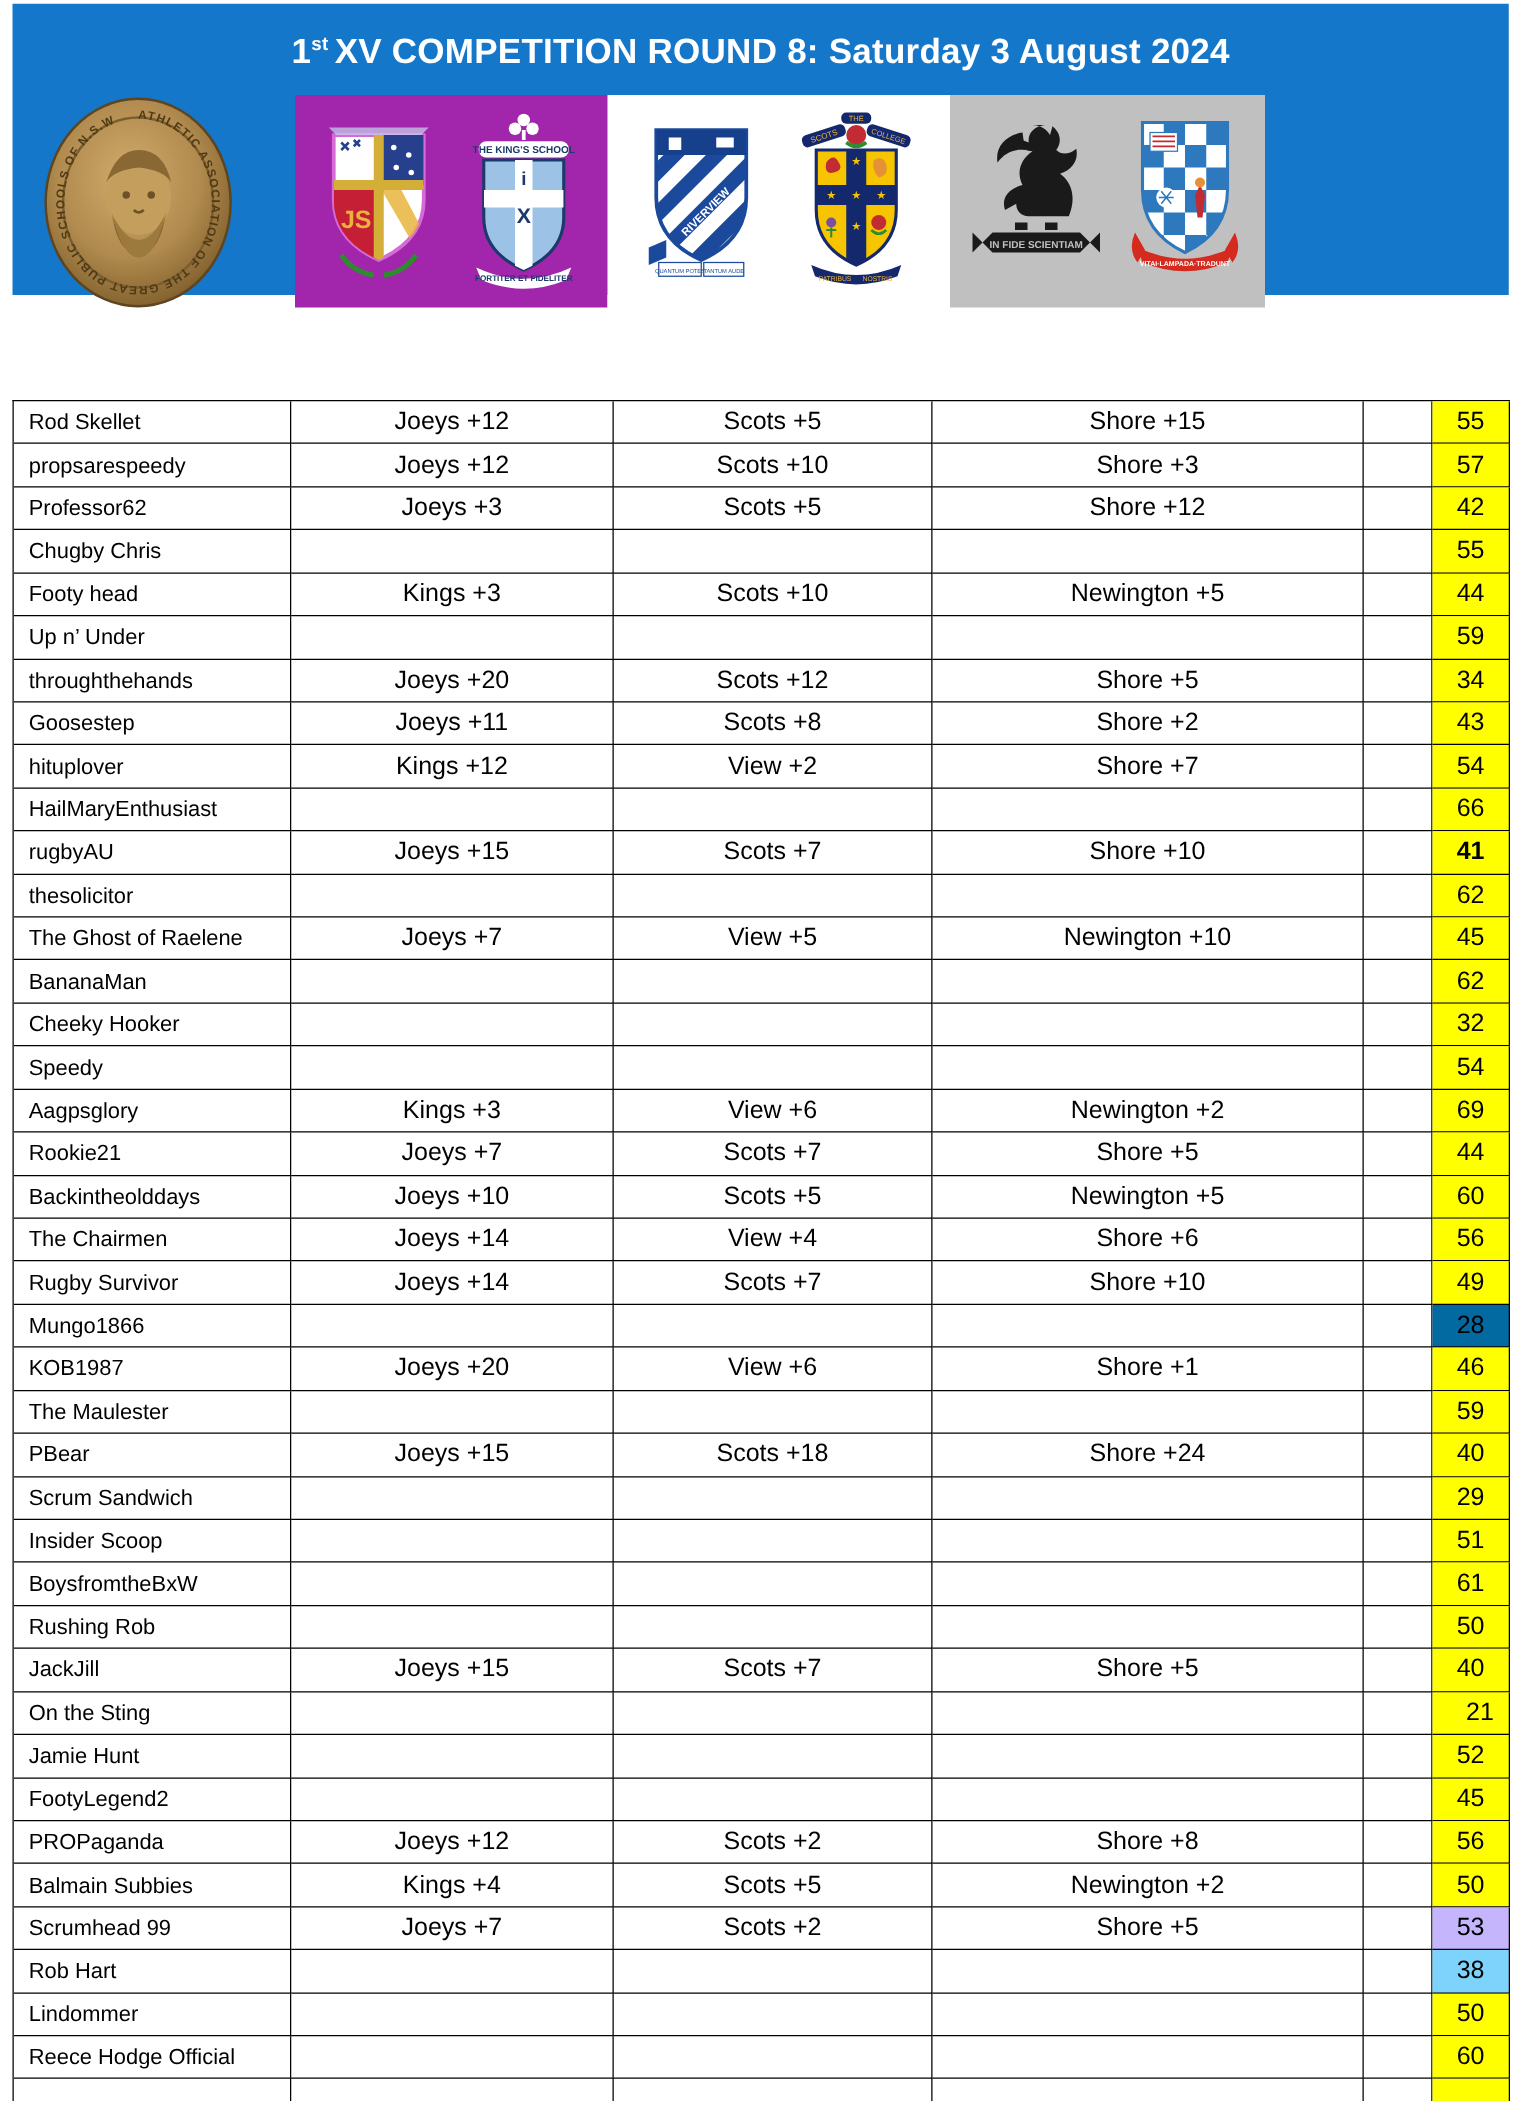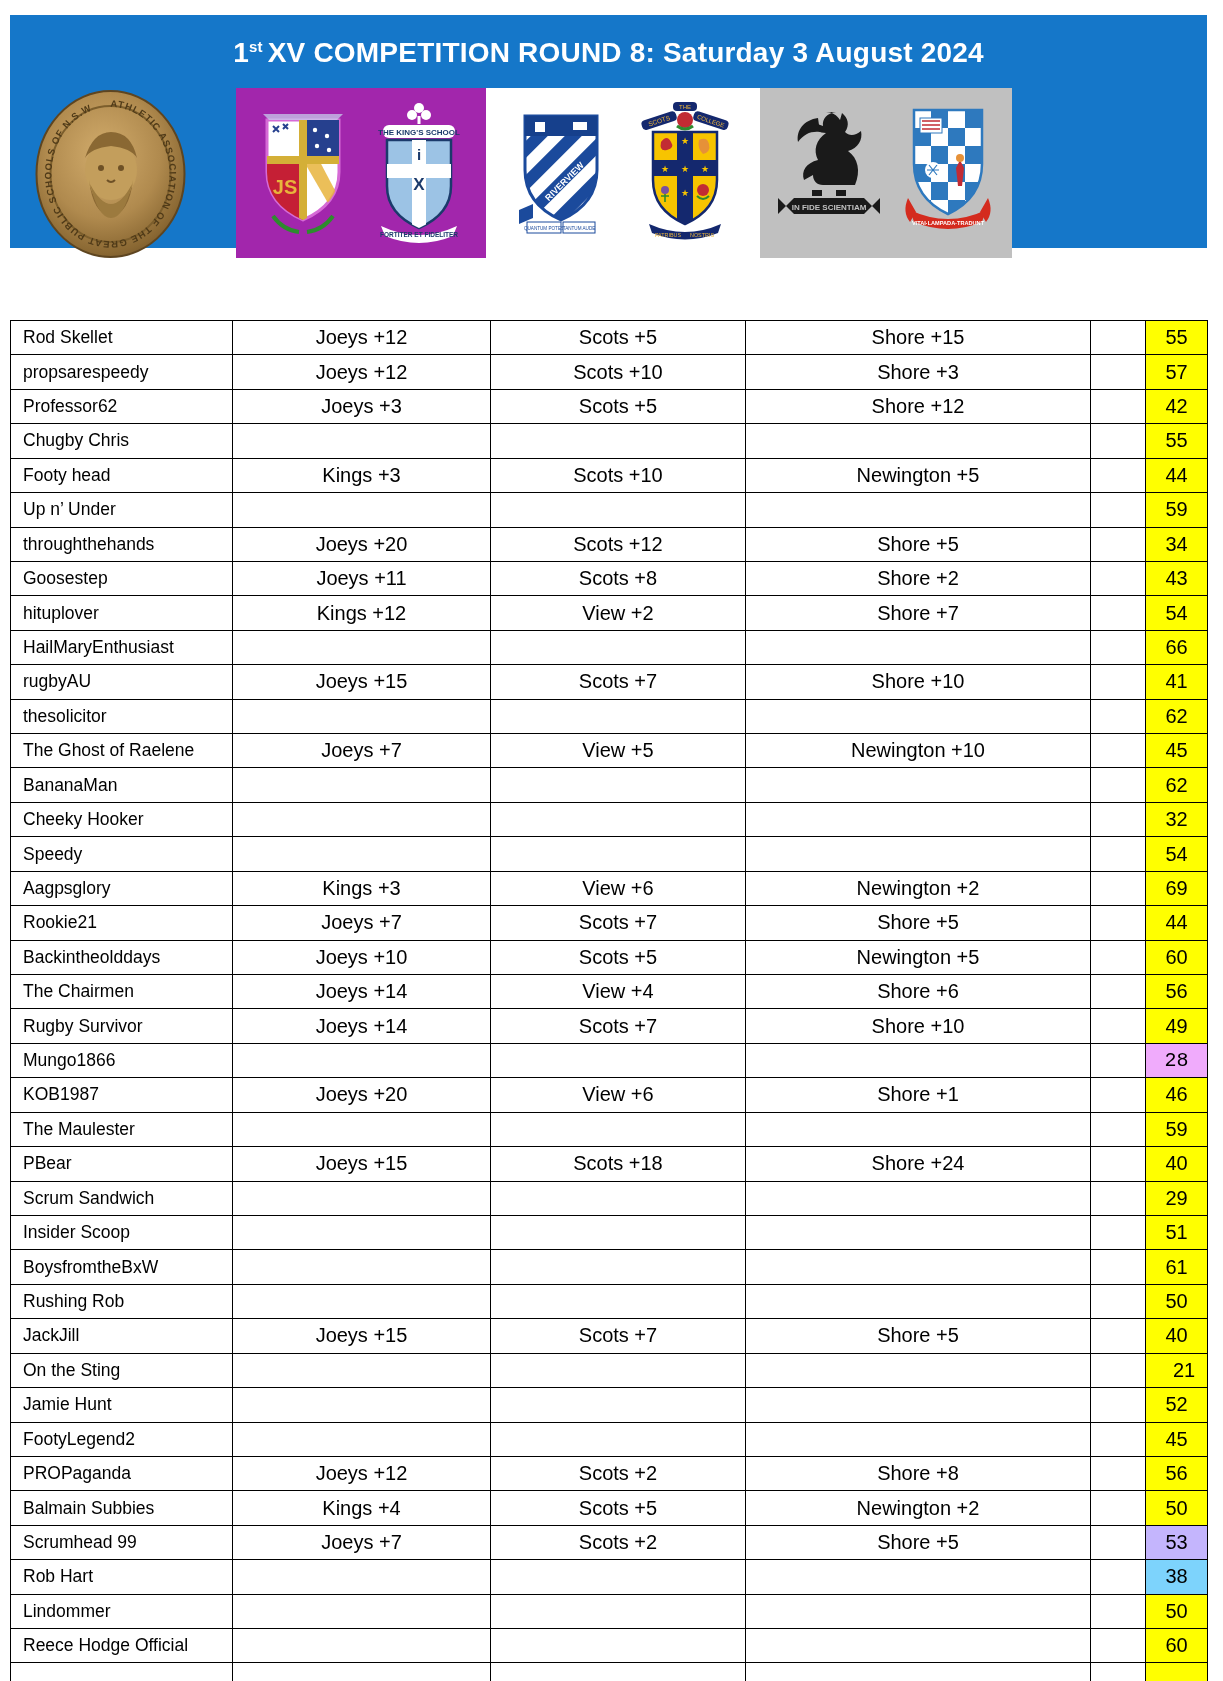--- a/index.html
+++ b/index.html
@@ -1,19 +1,19 @@
 <!DOCTYPE html>
 <html><head>
 <meta charset="utf-8">
 <style>
   html,body{margin:0;padding:0;background:#fff;}
   .page{position:relative;width:1223px;height:1681px;background:#fff;overflow:hidden;
         font-family:"Liberation Sans",sans-serif;color:#000;}
   
-  .header{position:absolute;left:10px;top:15px;width:1197px;height:233px;}
+  .header{position:absolute;left:10px;top:3px;width:1197px;height:233px;}
   .title{position:absolute;left:0;top:22px;width:100%;text-align:center;
          color:#fff;font-size:28px;font-weight:bold;letter-spacing:.2px;}
   .title sup{font-size:15px;margin-right:5px;}
   .logo-band{position:absolute;left:0;top:73px;width:100%;height:170px;}
   .medal{position:absolute;left:23px;top:0px;}
   .panel{position:absolute;top:0;height:170px;display:flex;align-items:center;
          justify-content:space-evenly;}
   .panel-purple{left:226px;width:250px;}
   .panel-white{left:476px;width:274px;}
   .panel-gray{left:750px;width:252px;}
@@ -302,21 +302,21 @@
       <div class="cell pick-cell"></div>
       <div class="cell pick-cell"></div>
       <div class="cell pick-cell"></div>
       <div class="cell gap-cell"></div>
       <div class="cell score-cell" style="background: rgb(255, 255, 0);">66</div>
       <div class="cell name-cell">rugbyAU</div>
       <div class="cell pick-cell">Joeys +15</div>
       <div class="cell pick-cell">Scots +7</div>
       <div class="cell pick-cell">Shore +10</div>
       <div class="cell gap-cell"></div>
-      <div class="cell score-cell" style="background: rgb(255, 255, 0);">41</div>
+      <div class="cell score-cell" style="background: rgb(255, 255, 0); font-weight: bold;">41</div>
       <div class="cell name-cell">thesolicitor</div>
       <div class="cell pick-cell"></div>
       <div class="cell pick-cell"></div>
       <div class="cell pick-cell"></div>
       <div class="cell gap-cell"></div>
       <div class="cell score-cell" style="background: rgb(255, 255, 0);">62</div>
       <div class="cell name-cell">The Ghost of Raelene</div>
       <div class="cell pick-cell">Joeys +7</div>
       <div class="cell pick-cell">View +5</div>
       <div class="cell pick-cell">Newington +10</div>
@@ -368,21 +368,21 @@
       <div class="cell pick-cell">Joeys +14</div>
       <div class="cell pick-cell">Scots +7</div>
       <div class="cell pick-cell">Shore +10</div>
       <div class="cell gap-cell"></div>
       <div class="cell score-cell" style="background: rgb(255, 255, 0);">49</div>
       <div class="cell name-cell">Mungo1866</div>
       <div class="cell pick-cell"></div>
       <div class="cell pick-cell"></div>
       <div class="cell pick-cell"></div>
       <div class="cell gap-cell"></div>
-      <div class="cell score-cell" style="background: #f0abfc; font-family: Liberation Mono, monospace;">28</div>
+      <div class="cell score-cell" style="background: #0369a1;">28</div>
       <div class="cell name-cell">KOB1987</div>
       <div class="cell pick-cell">Joeys +20</div>
       <div class="cell pick-cell">View +6</div>
       <div class="cell pick-cell">Shore +1</div>
       <div class="cell gap-cell"></div>
       <div class="cell score-cell" style="background: rgb(255, 255, 0);">46</div>
       <div class="cell name-cell">The Maulester</div>
       <div class="cell pick-cell"></div>
       <div class="cell pick-cell"></div>
       <div class="cell pick-cell"></div>

